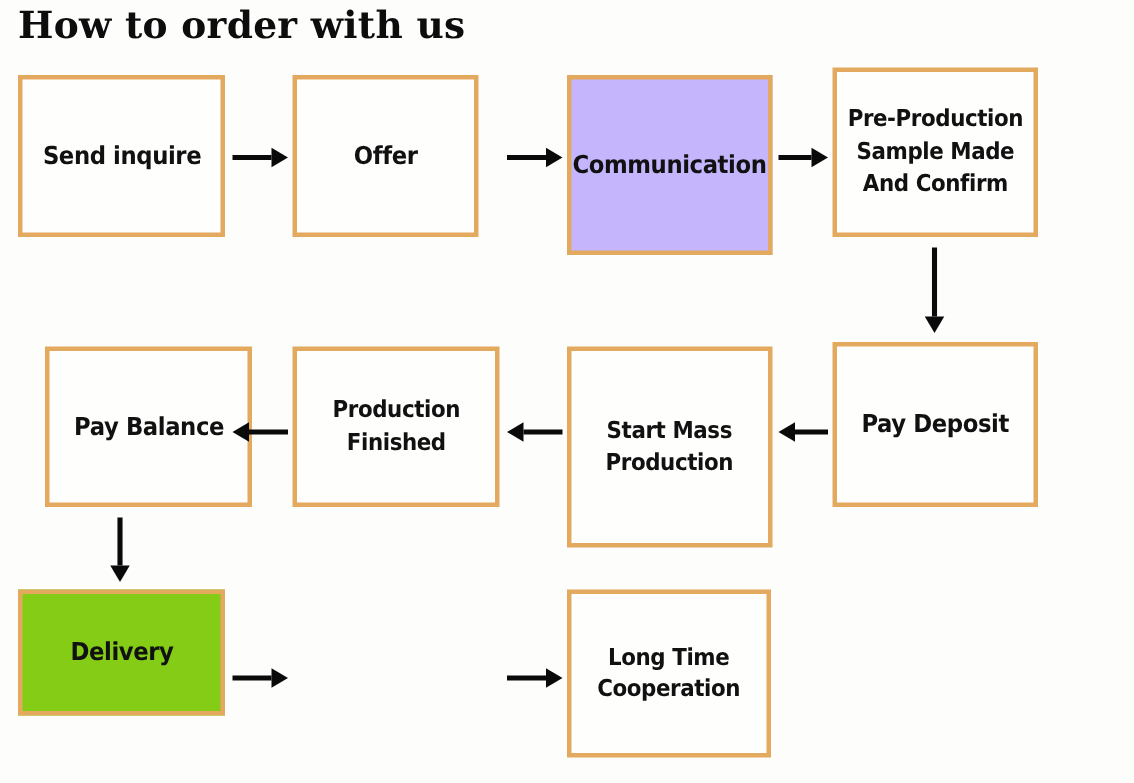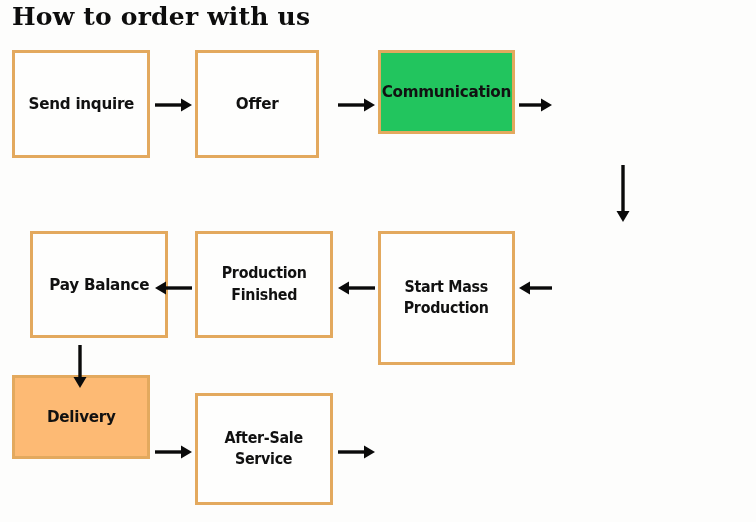--- a/index.html
+++ b/index.html
@@ -75,49 +75,57 @@
   <div id="title" style="color: rgb(13, 13, 13);">How to order with us</div>
 
   <div class="node" style="left: 12px; top: 50px; width: 138px; height: 108px; border-color: rgb(227, 169, 94); background: rgb(254, 254, 253);">
     <span class="label">Send inquire</span>
   </div>
 
   <div class="node" style="left: 195px; top: 50px; width: 124px; height: 108px; border-color: rgb(227, 169, 94); background: rgb(254, 254, 253);">
     <span class="label">Offer</span>
   </div>
 
-  <div class="node" style="left: 378px; top: 50px; width: 137px; height: 84px; border-color: rgb(227, 169, 94); background: #22c55e;">
+  <div class="node" style="left: 378px; top: 50px; width: 137px; height: 120px; border-color: rgb(227, 169, 94); background: #c4b5fd;">
     <span class="label">Communication</span>
   </div>
 
+  <div class="node multiline" style="left: 555px; top: 45px; width: 137px; height: 113px; border-color: rgb(227, 169, 94); background: rgb(254, 254, 253);">
+    <span class="label">Pre-Production
+Sample Made
+And Confirm</span>
+  </div>
 
+  <div class="node" style="left: 555px; top: 228px; width: 137px; height: 110px; border-color: rgb(227, 169, 94); background: rgb(254, 254, 253);">
+    <span class="label">Pay Deposit</span>
+  </div>
 
   <div class="node multiline" style="left: 378px; top: 231px; width: 137px; height: 134px; border-color: rgb(227, 169, 94); background: rgb(254, 254, 253);">
     <span class="label">Start Mass
 Production</span>
   </div>
 
   <div class="node multiline" style="left: 195px; top: 231px; width: 138px; height: 107px; border-color: rgb(227, 169, 94); background: rgb(254, 254, 253);">
     <span class="label">Production
 Finished</span>
   </div>
 
   <div class="node" style="left: 12px; top: 231px; width: 138px; height: 107px; border-color: rgb(227, 169, 94); background: rgb(254, 254, 253); margin-left: 18px;">
     <span class="label">Pay Balance</span>
   </div>
 
-  <div class="node" style="left: 12px; top: 375px; width: 138px; height: 84px; border-color: rgb(227, 169, 94); background: #fdba74;">
+  <div class="node" style="left: 12px; top: 393px; width: 138px; height: 84px; border-color: rgb(227, 169, 94); background: #84cc16;">
     <span class="label">Delivery</span>
   </div>
 
-  <div class="node multiline" style="left: 195px; top: 393px; width: 138px; height: 112px; border-color: rgb(227, 169, 94); background: rgb(254, 254, 253);">
-    <span class="label">After-Sale
-Service</span>
+
+  <div class="node multiline" style="left: 378px; top: 393px; width: 136px; height: 112px; border-color: rgb(227, 169, 94); background: rgb(254, 254, 253);">
+    <span class="label">Long Time
+Cooperation</span>
   </div>
-
 
   <div id="edge-layer">
       <svg class="arrow-svg" width="61" height="24" style="left: 143px; top: 93px;">
         <line x1="12" y1="12" x2="38" y2="12" stroke="#0a0a0a" stroke-width="3.4"></line>
         <polygon points="49,12 38,5.5 38,18.5" fill="#0a0a0a"></polygon>
       </svg>
       <svg class="arrow-svg" width="61" height="24" style="left: 326px; top: 93px;">
         <line x1="12" y1="12" x2="38" y2="12" stroke="#0a0a0a" stroke-width="3.4"></line>
         <polygon points="49,12 38,5.5 38,18.5" fill="#0a0a0a"></polygon>
       </svg>

